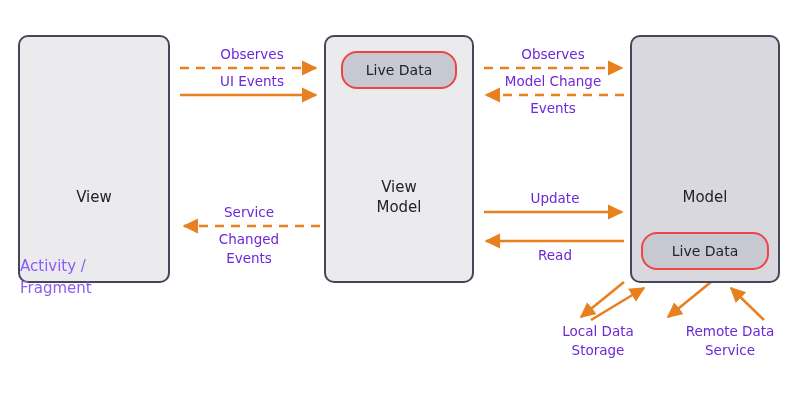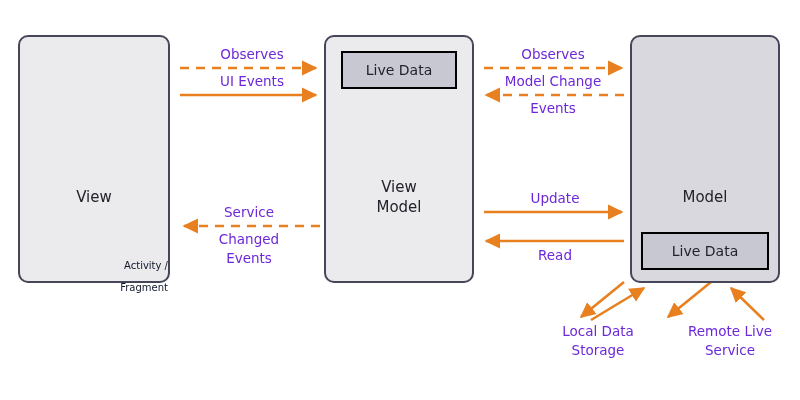--- a/index.html
+++ b/index.html
@@ -52,35 +52,35 @@
     font-size: 15px;
     line-height: 20px;
     white-space: pre-line;
   }
   .title-view      { top: 150px; }
   .title-viewmodel { top: 140px; }
   .title-model     { top: 150px; }
   .box-sub {
     position: absolute;
     width: 100%;
-    text-align: right;
-    color: #0f172a;
-    font-size: 10px;
+    text-align: left;
+    color: #8b5cf6;
+    font-size: 15px;
     line-height: 22px;
     white-space: pre-line;
   }
   .sub-view      { top: 218px; }
   .sub-viewmodel { top: 218px; }
 
   .livedata {
     position: absolute;
     box-sizing: border-box;
     background: #c8c8d2;
-    border: 2px solid #000000;
-    border-radius: 0;
+    border: 2px solid #ef4444;
+    border-radius: 16px;
     display: flex;
     align-items: center;
     justify-content: center;
     color: #22222a;
     font-size: 14px;
   }
   .livedata-vm    { left: 341px; top: 51px;  width: 116px; height: 38px; }
   .livedata-model { left: 641px; top: 232px; width: 128px; height: 38px; }
 
   .edge-label {
@@ -196,16 +196,16 @@
 Events</div>
 
   <div class="edge-label lbl-observes-2">Observes</div>
   <div class="edge-label lbl-modelchange">Model Change</div>
   <div class="edge-label lbl-events-2">Events</div>
   <div class="edge-label lbl-update">Update</div>
   <div class="edge-label lbl-read">Read</div>
 
   <div class="edge-label lbl-local">Local Data
 Storage</div>
-  <div class="edge-label lbl-remote">Remote Live
+  <div class="edge-label lbl-remote">Remote Data
 Service</div>
 
 </div>
 
 </body></html>

